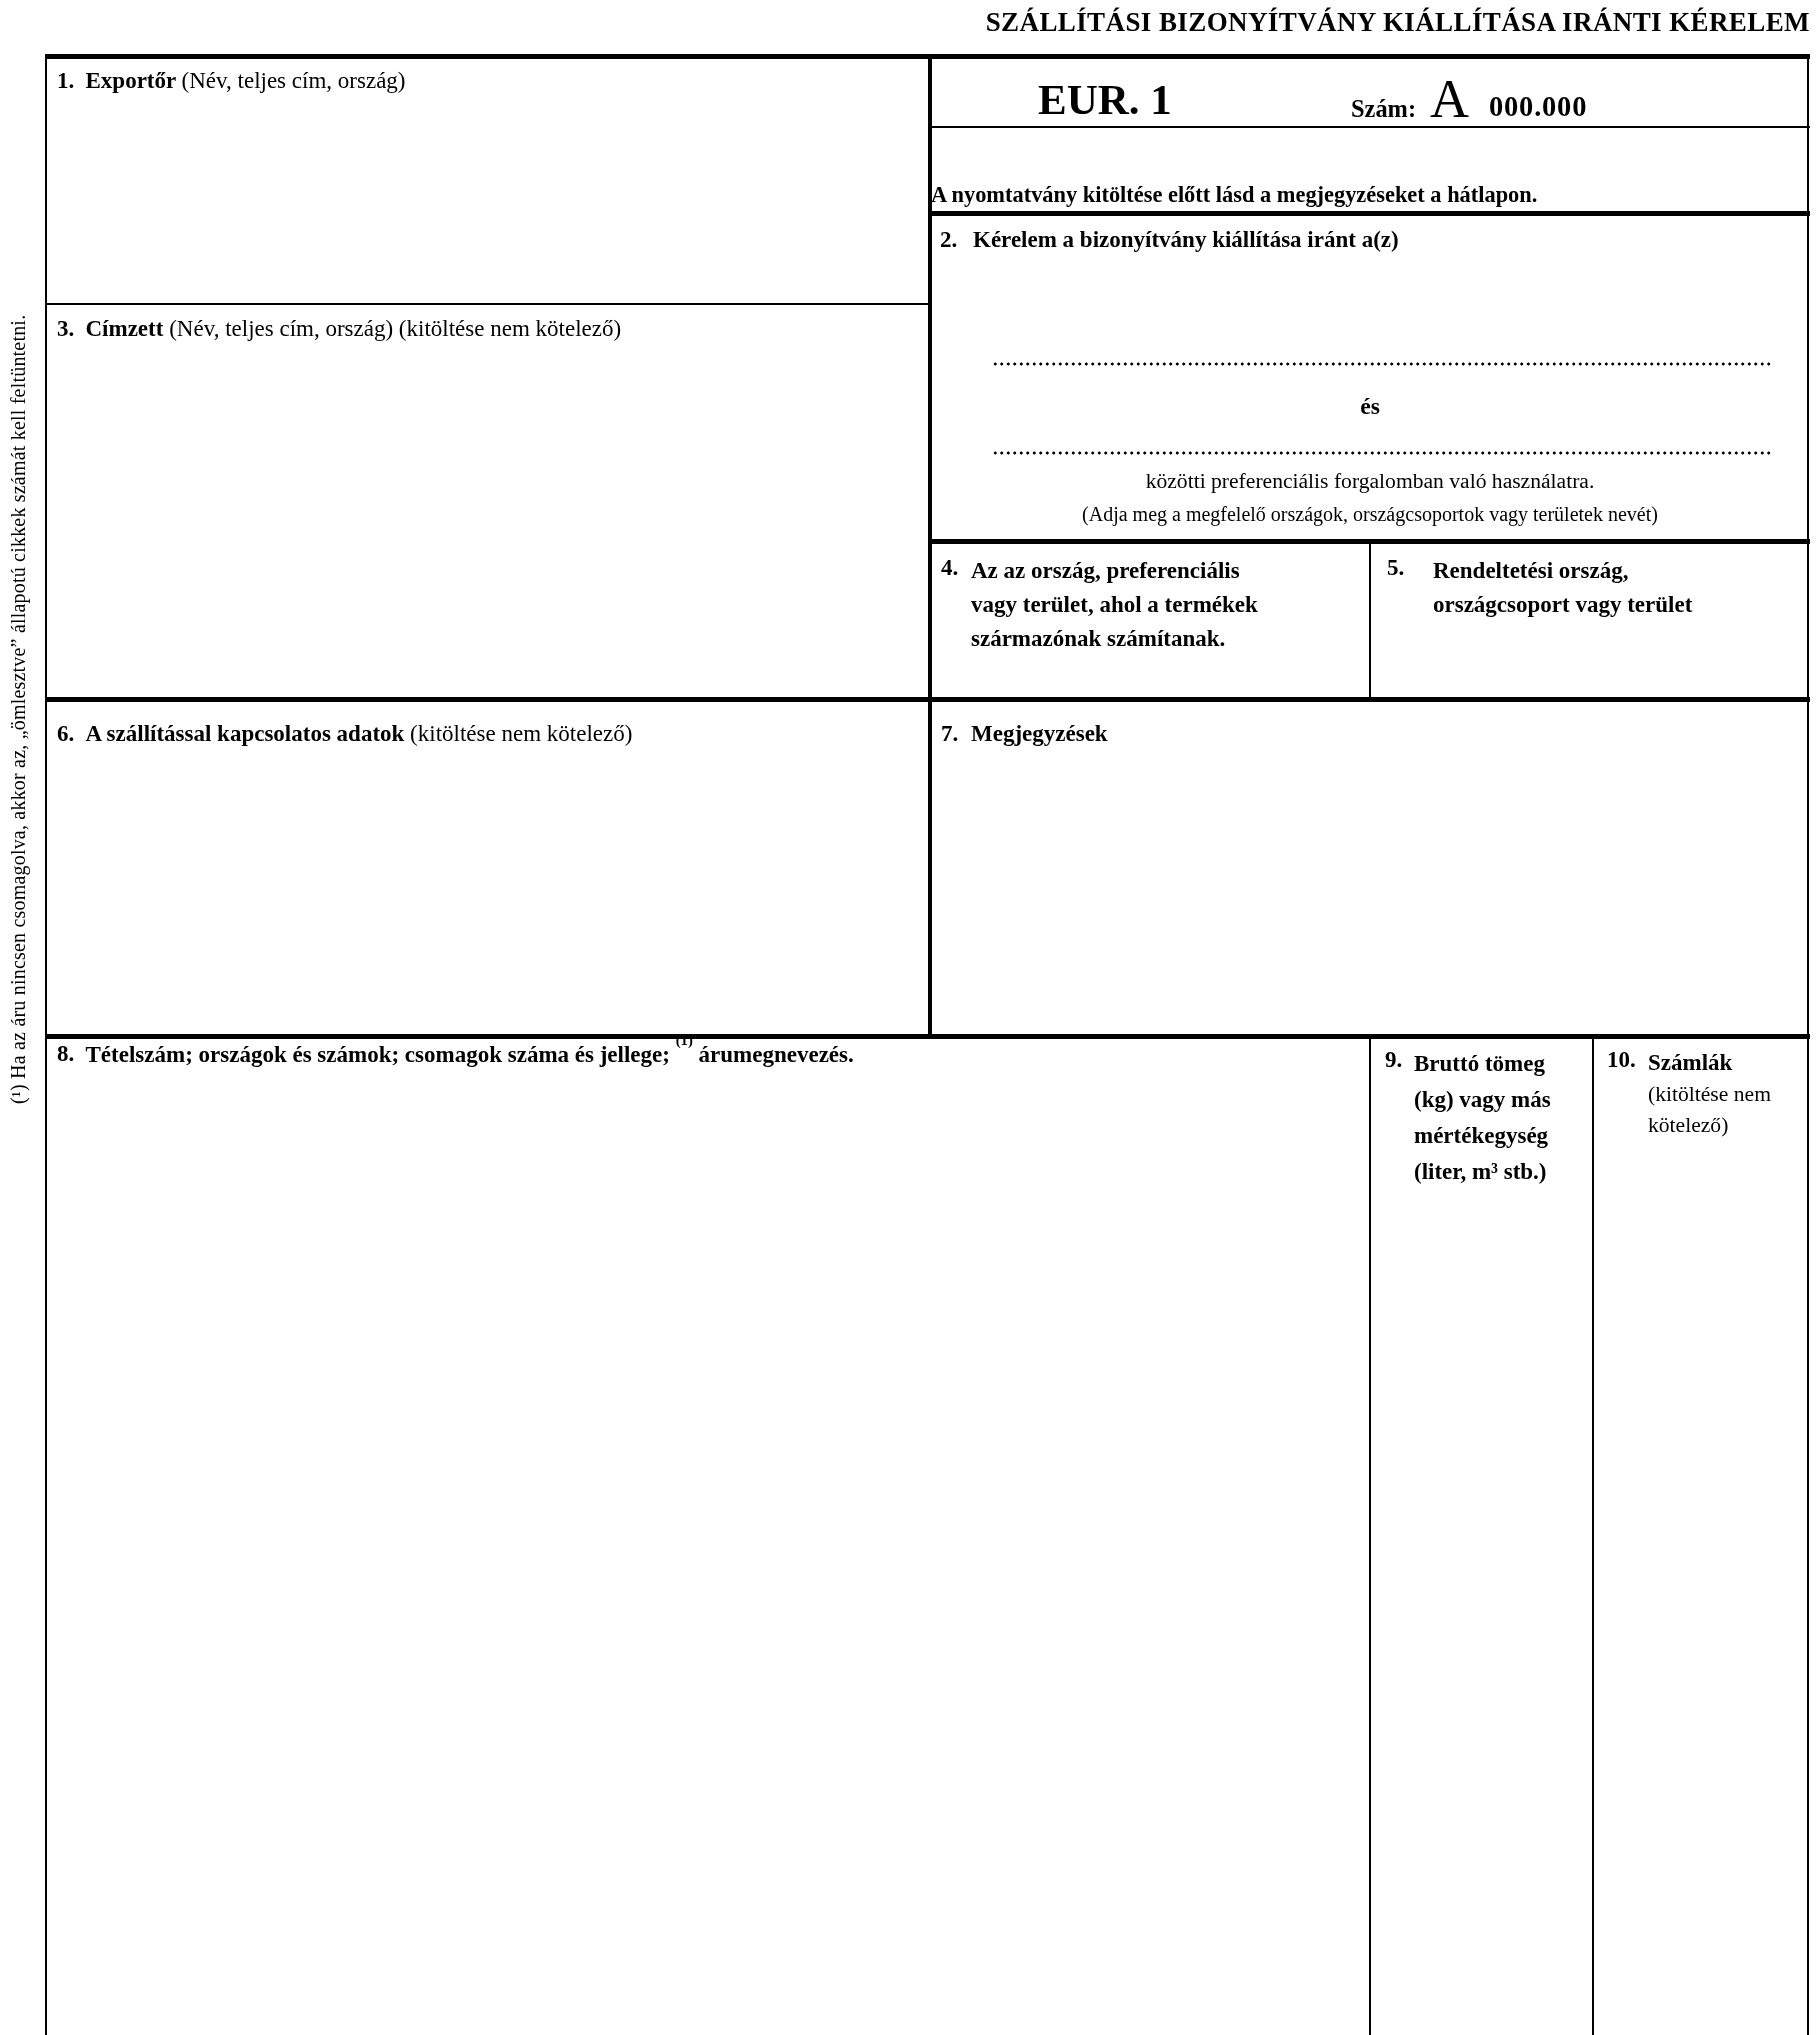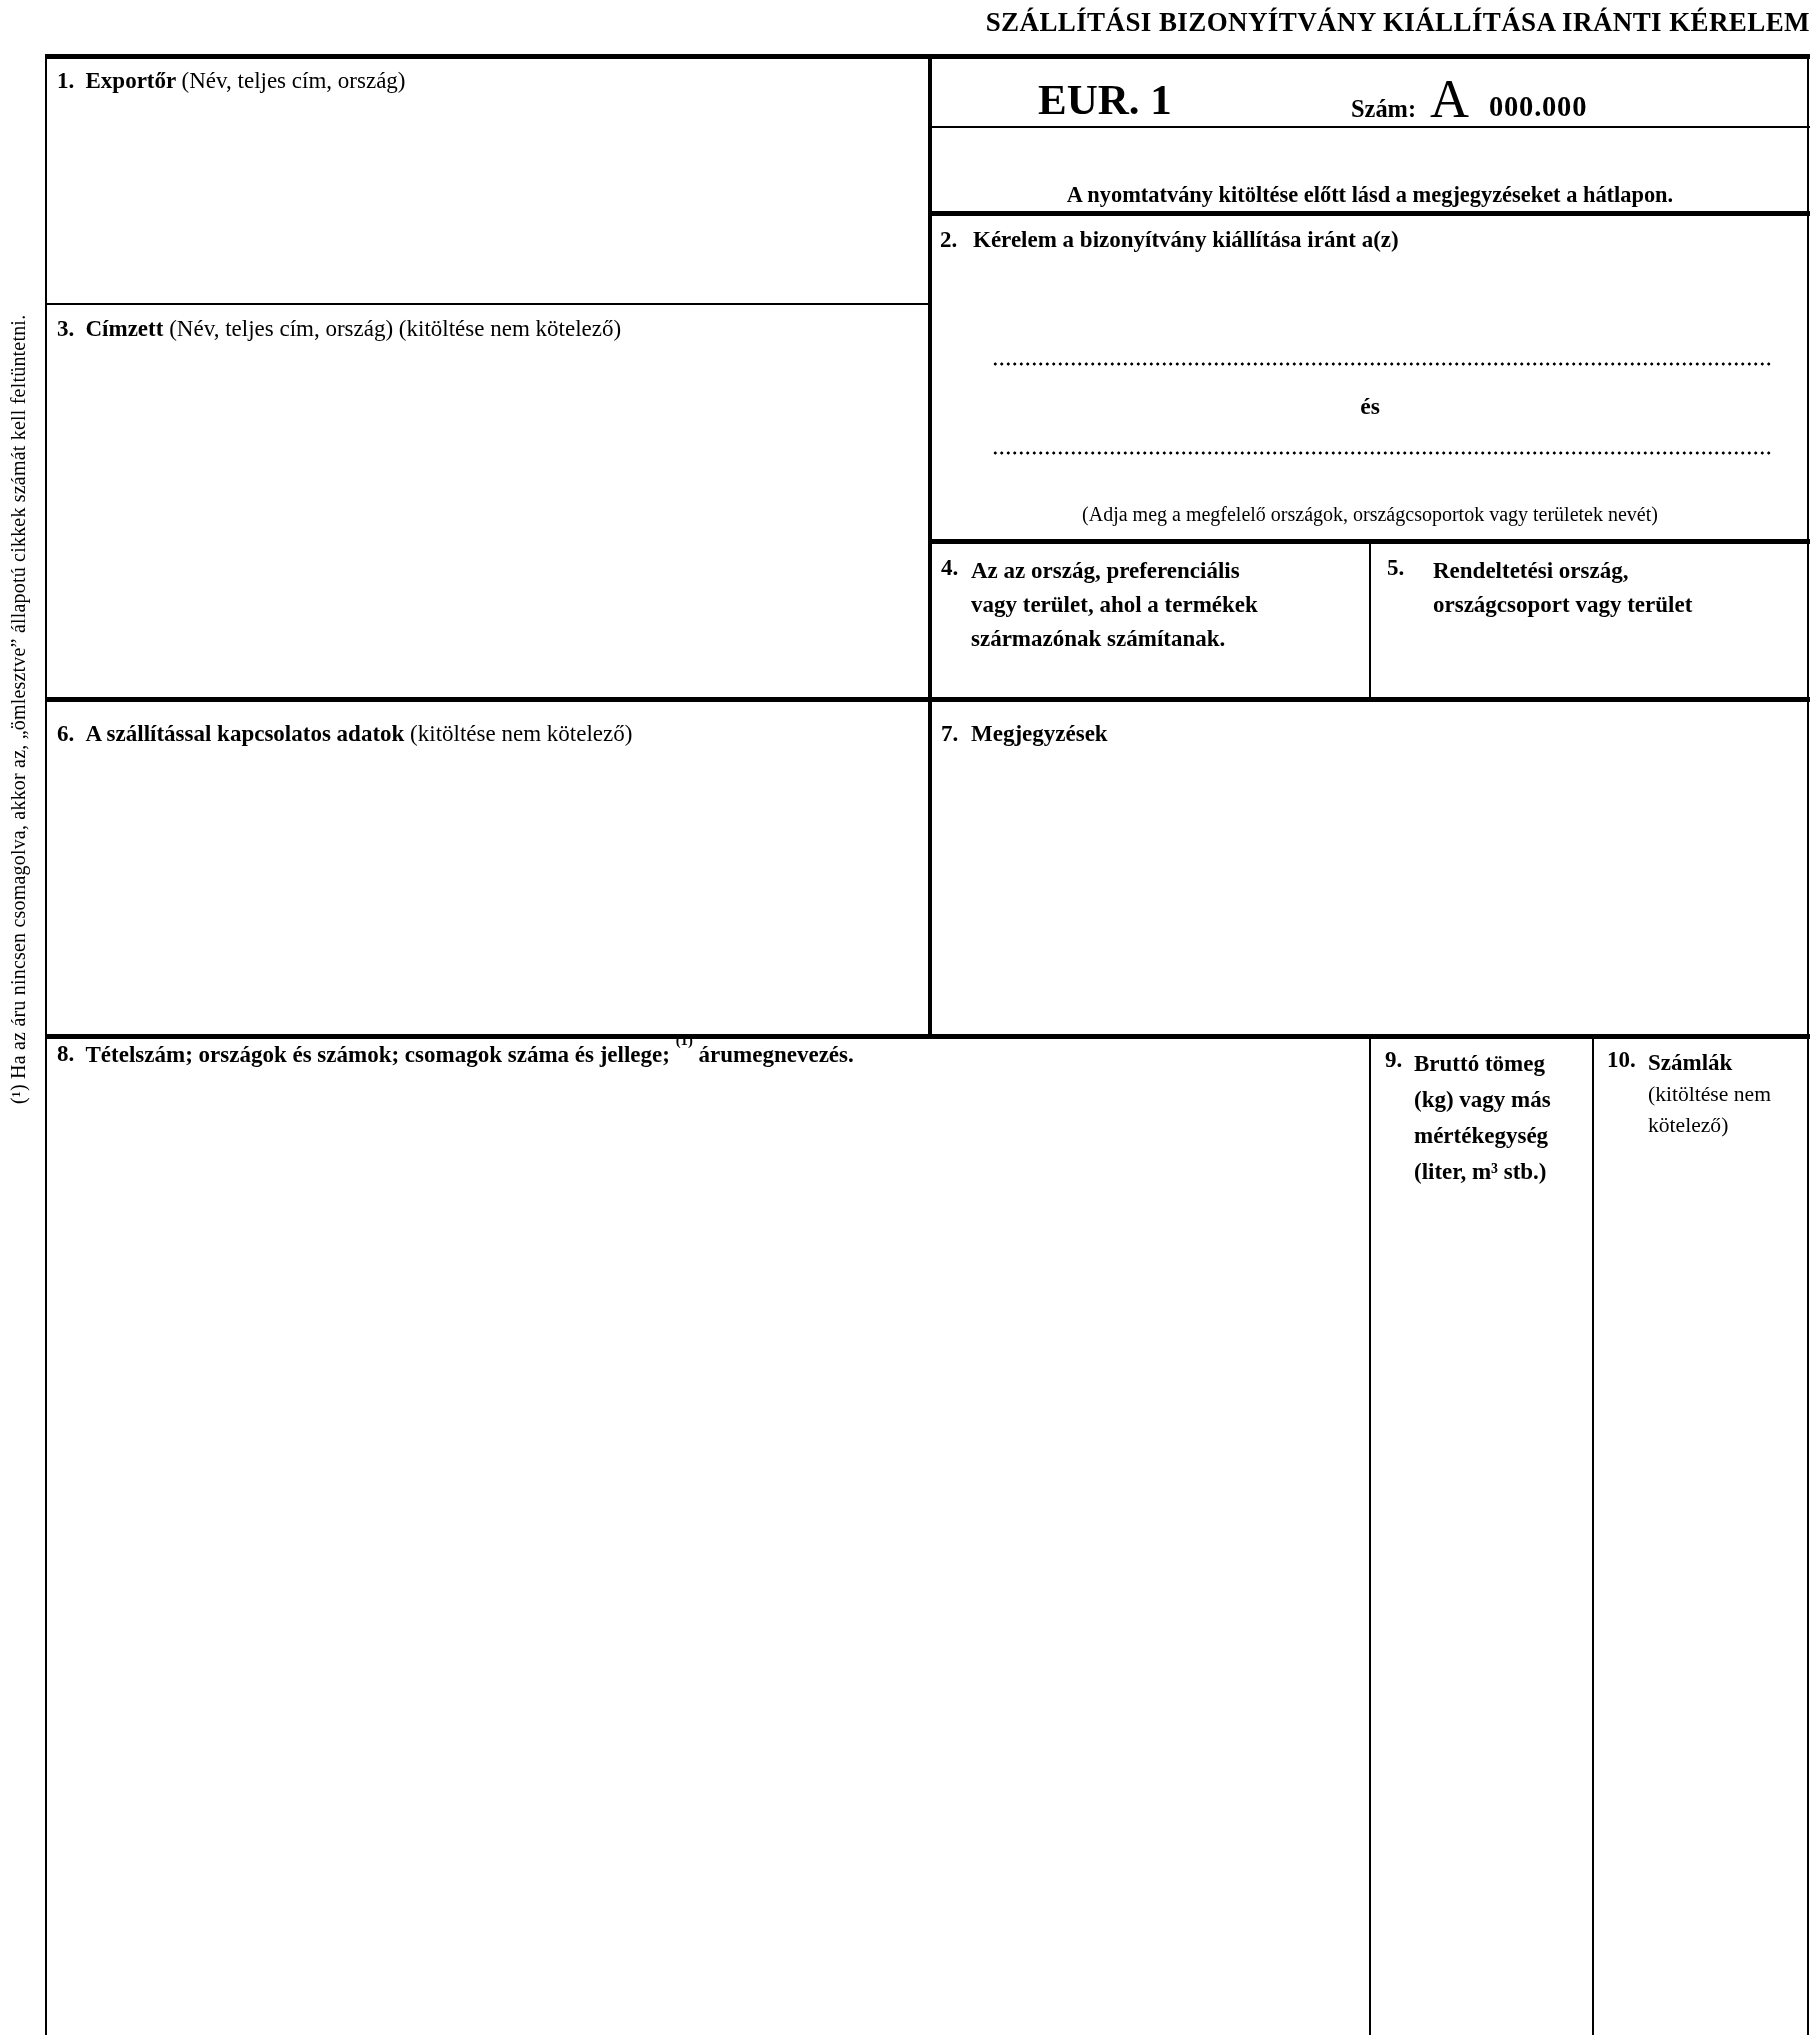--- a/index.html
+++ b/index.html
@@ -50,21 +50,21 @@
   
   .hdrbox { position: absolute; left: 931px; top: 54px; width: 878px; height: 72px; }
   .hdrbox .item { position: absolute; line-height: 1; white-space: nowrap; }
   .eur1 { left: 107px; bottom: 5px; font-size: 43px; font-weight: 700; }
   .szam { left: 420px; bottom: 4.5px; font-size: 24.4px; font-weight: 700; }
   .biga { left: 499px; bottom: 0px; font-size: 54px; font-weight: 400; }
   .zeros { left: 558px; bottom: 4.9px; font-size: 28.5px; font-weight: 700; letter-spacing: 0.8px; }
   
   .notebox {
     position: absolute; left: 931px; top: 126px; width: 878px; height: 85px;
-    display: flex; align-items: flex-end; justify-content: center;
+    display: flex; align-items: flex-end; justify-content: flex-start;
     padding-bottom: 4.9px; box-sizing: border-box;
     font-size: 22.4px; font-weight: 700; line-height: 1;
     text-align: center;
   }
   
   .b2 { position: absolute; left: 931px; top: 211px; width: 878px; height: 328px; }
   .b2 .inner { position: absolute; }
   .dots {
     position: absolute;
     height: 3.7px;
@@ -128,20 +128,21 @@
   </div>
 
   <div class="b2">
     <div class="inner lbl" style="left:9px; top:14.7px; position:absolute;">
       <span class="num" style="width:33px;">2.</span>
       <span>Kérelem a bizonyítvány kiállítása iránt a(z)</span>
     </div>
     <div class="dots" style="left:61px; top:151px; width:780px;"></div>
     <div class="inner center" style="top:182px; font-size:23.6px; font-weight:700;">és</div>
     <div class="dots" style="left:61px; top:240px; width:780px;"></div>
+    <div class="inner center" style="top:258px; font-size:21.6px;">közötti preferenciális forgalomban való használatra.</div>
     <div class="inner center" style="top:292px; font-size:20px;">(Adja meg a megfelelő országok, országcsoportok vagy területek nevét)</div>
   </div>
 
   <div class="lbl" style="left:57px; top:315px; width:855px;">
     <span class="num" style="width:28.5px;">3.</span>
     <span>
       <span>Címzett</span>
       <span class="hint">(Név, teljes cím, ország) (kitöltése nem kötelező)</span>
     </span>
   </div>

